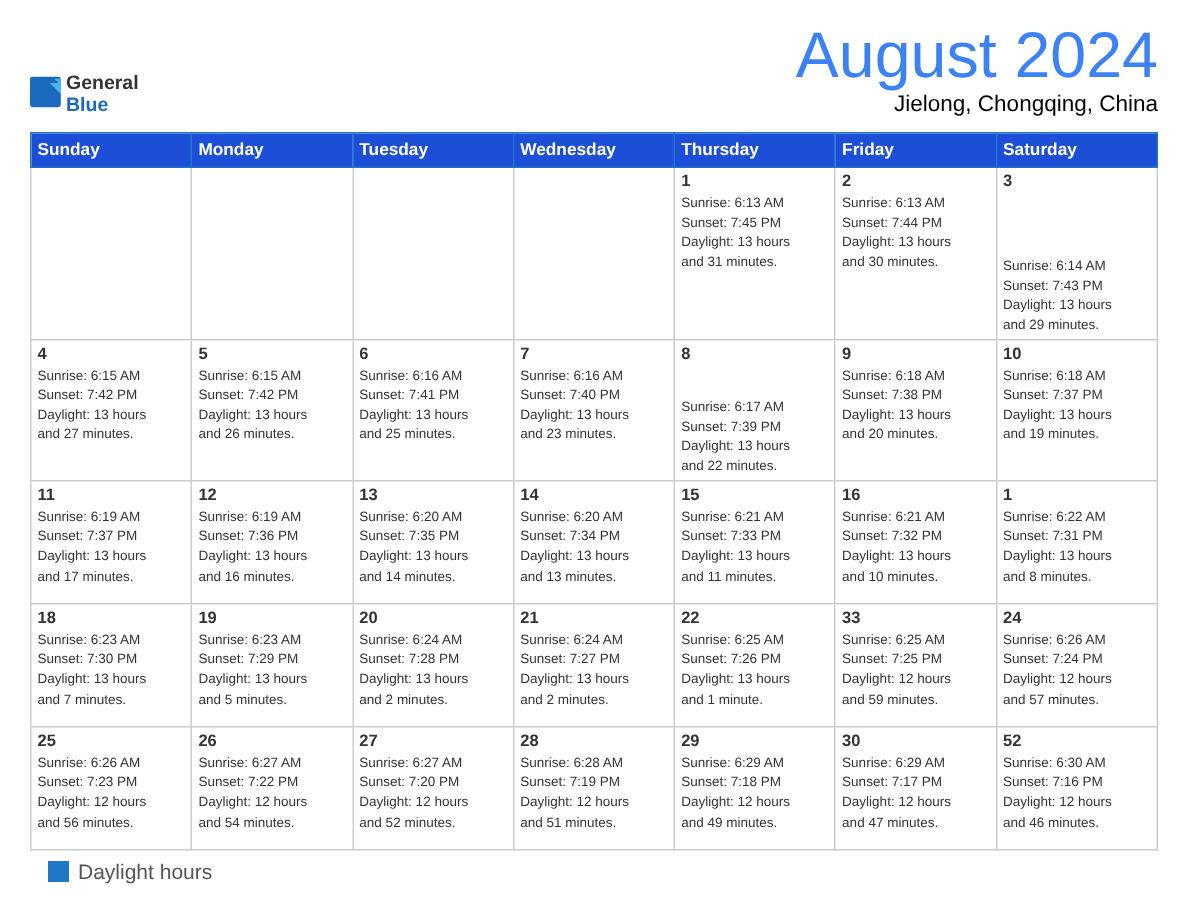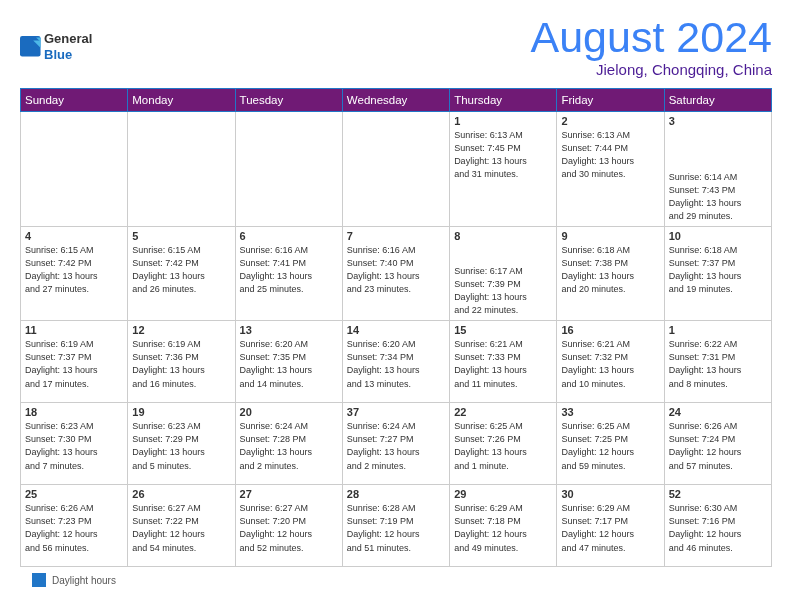--- a/index.html
+++ b/index.html
@@ -11,21 +11,21 @@
       overflow: hidden;
     }
     .page {
       width: 792px;
       height: 612px;
       padding: 16px 20px 10px 20px;
     }
     .header {
       display: flex;
       justify-content: space-between;
-      align-items: center;
+      align-items: flex-end;
       margin-bottom: 10px;
     }
     .logo {
       display: flex;
       align-items: center;
       gap: 2px;
     }
     .logo-text {
       font-size: 13px;
       font-weight: bold;
@@ -39,33 +39,33 @@
       text-align: right;
     }
     .month-title {
       font-size: 43px;
       font-weight: 300;
       color: #3b82f6;
       line-height: 1;
     }
     .location {
       font-size: 15px;
-      color: #4c1d95;
+      color: #000000;
       margin-top: 2px;
     }
     .calendar {
       width: 100%;
       border-collapse: collapse;
       table-layout: fixed;
     }
     .calendar th {
-      background-color: #701a75;
+      background-color: #1d4ed8;
       color: #fff;
       font-size: 11.5px;
-      font-weight: normal;
+      font-weight: bold;
       padding: 5px 4px;
       text-align: left;
       border: 1px solid #2176c7;
     }
     .calendar td {
       border: 1px solid #ccc;
       vertical-align: top;
       padding: 3px 4px;
       font-size: 9.5px;
       color: #333;
@@ -84,21 +84,21 @@
       margin-bottom: 2px;
       display: block;
     }
     .day-info {
       font-size: 9px;
       color: #333;
       line-height: 1.45;
     }
     .legend {
       margin-top: 6px;
-      font-size: 10px;
+      font-size: 14px;
       color: #555;
       display: flex;
       align-items: center;
       gap: 6px;
       padding-left: 12px;
     }
     .legend-box {
       width: 14px;
       height: 14px;
       background: #2176c7;
@@ -285,21 +285,21 @@
 and 5 minutes.</div>
           </td>
           <td>
             <span class="day-number">20</span>
             <div class="day-info" style="white-space: pre-line;">Sunrise: 6:24 AM
 Sunset: 7:28 PM
 Daylight: 13 hours
 and 2 minutes.</div>
           </td>
           <td>
-            <span class="day-number">37</span>
+            <span class="day-number">21</span>
             <div class="day-info" style="white-space: pre-line;">Sunrise: 6:24 AM
 Sunset: 7:27 PM
 Daylight: 13 hours
 and 2 minutes.</div>
           </td>
           <td>
             <span class="day-number">22</span>
             <div class="day-info" style="white-space: pre-line;">Sunrise: 6:25 AM
 Sunset: 7:26 PM
 Daylight: 13 hours

